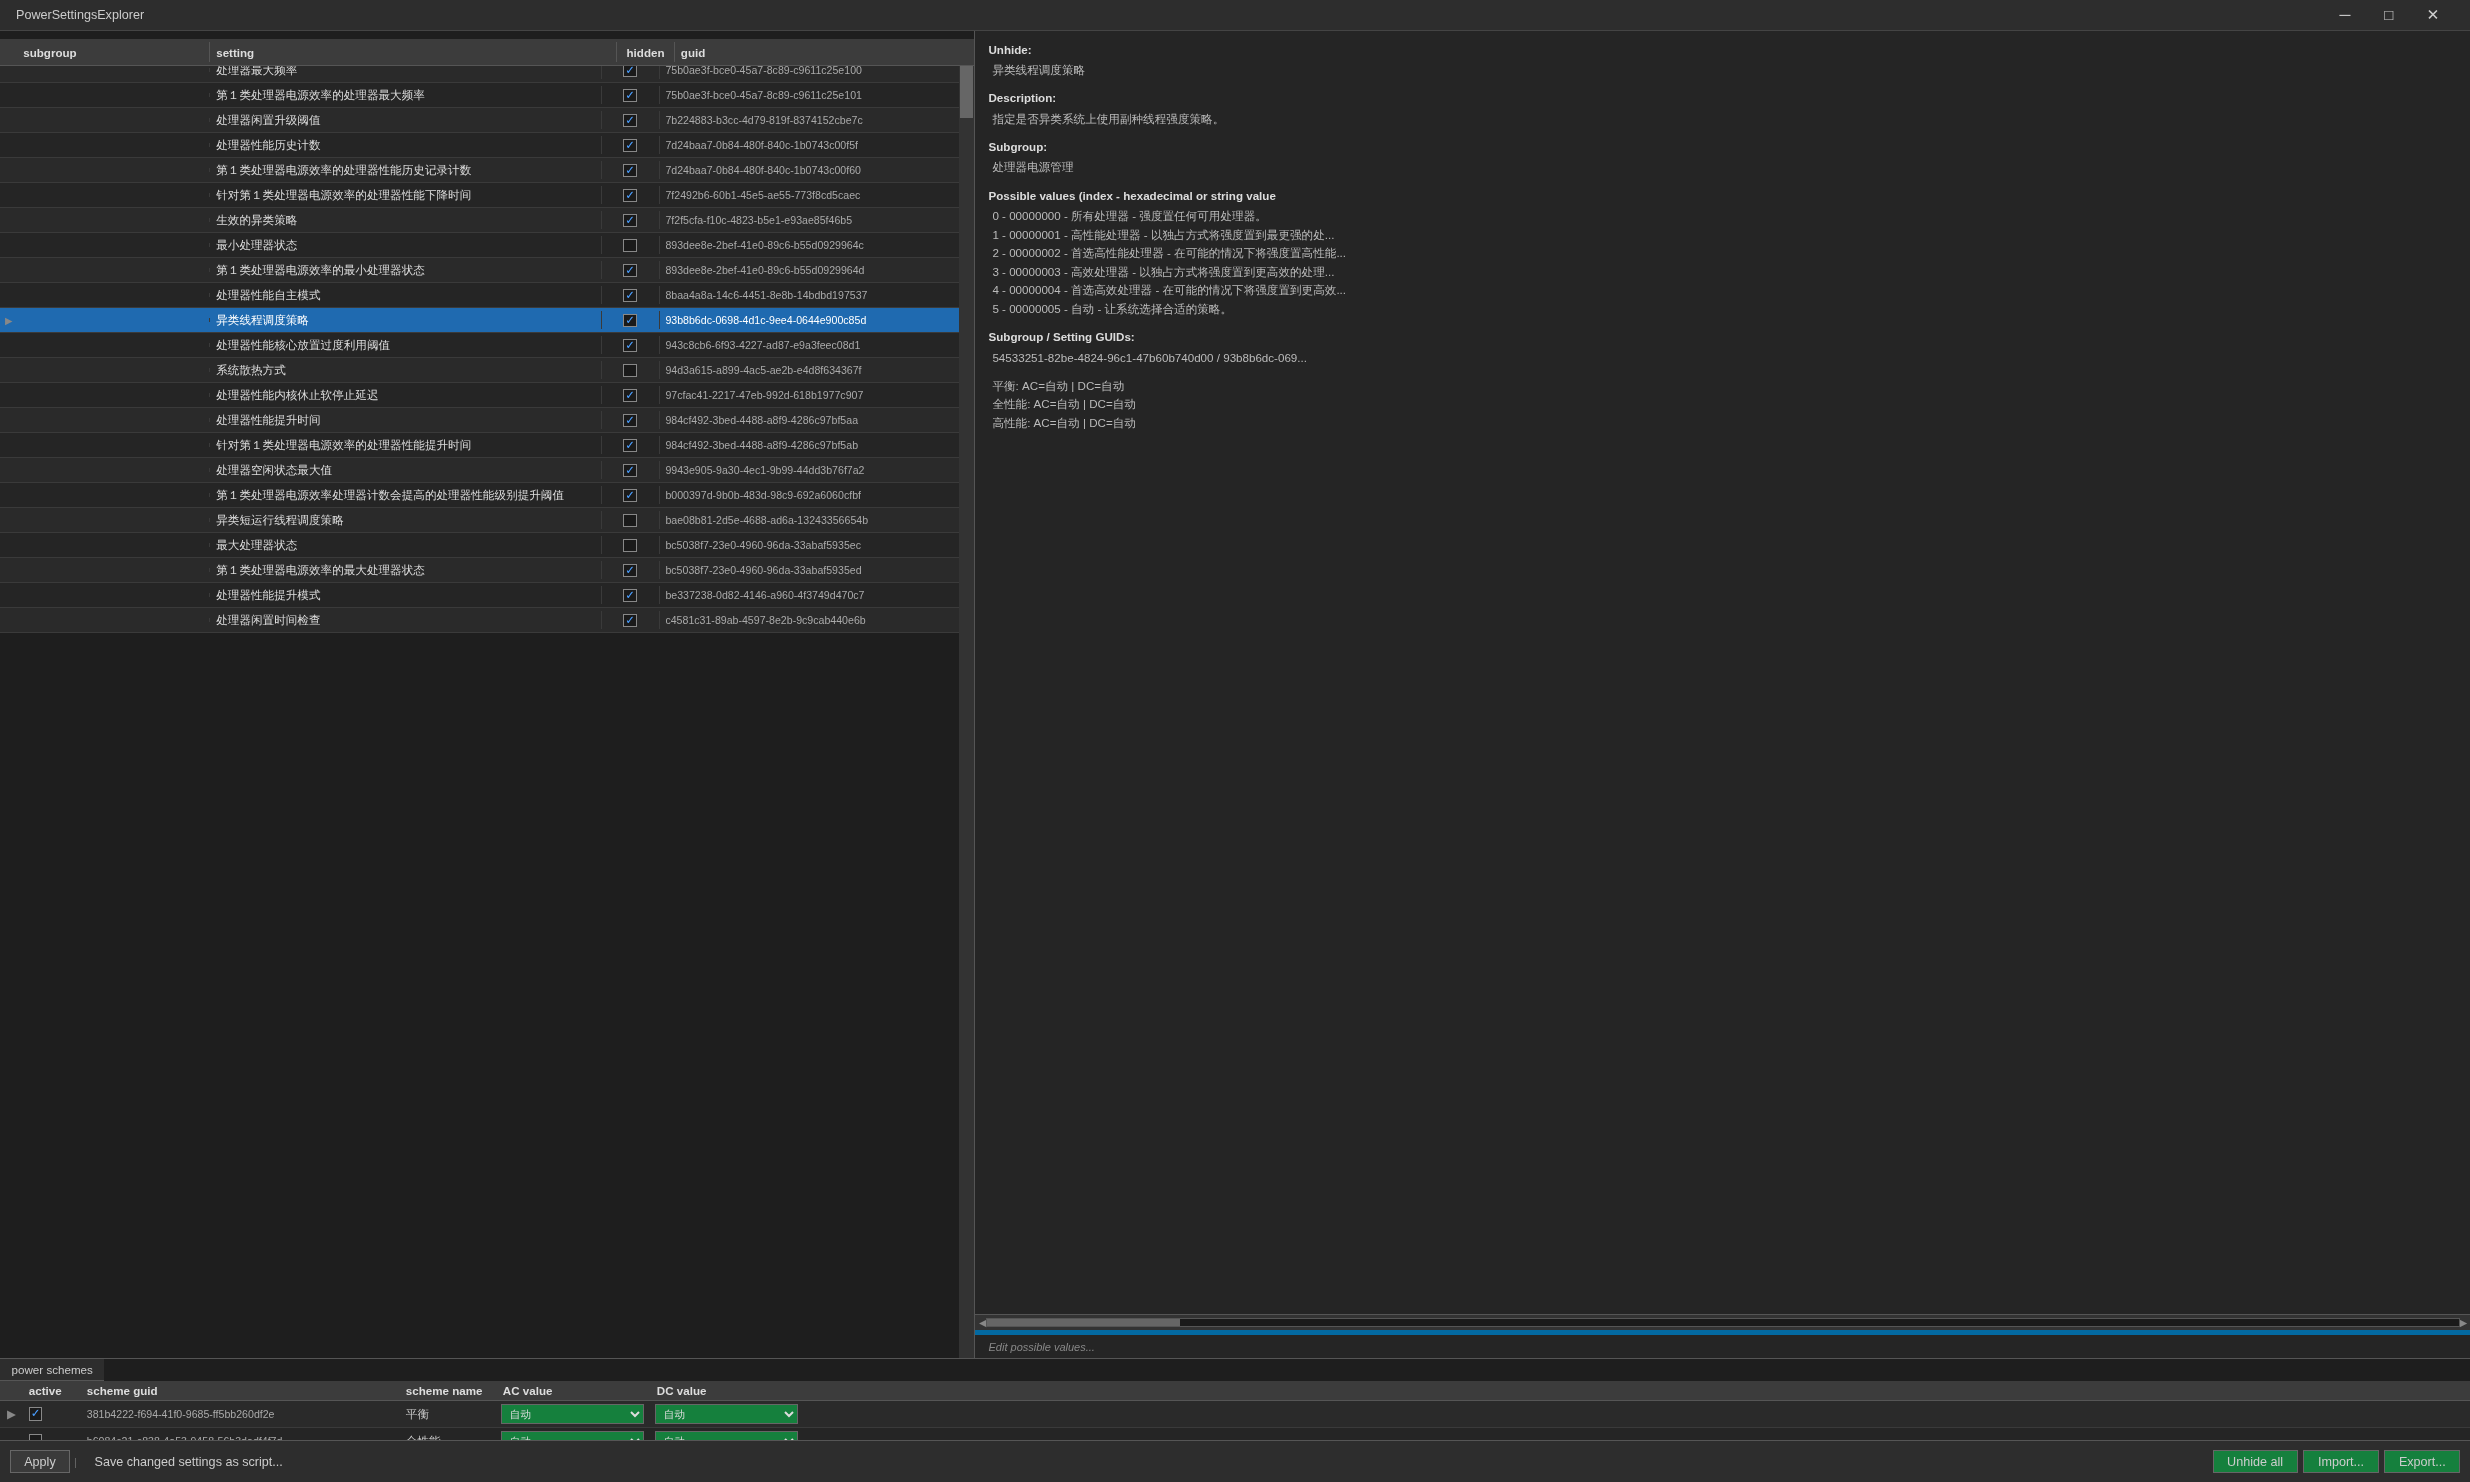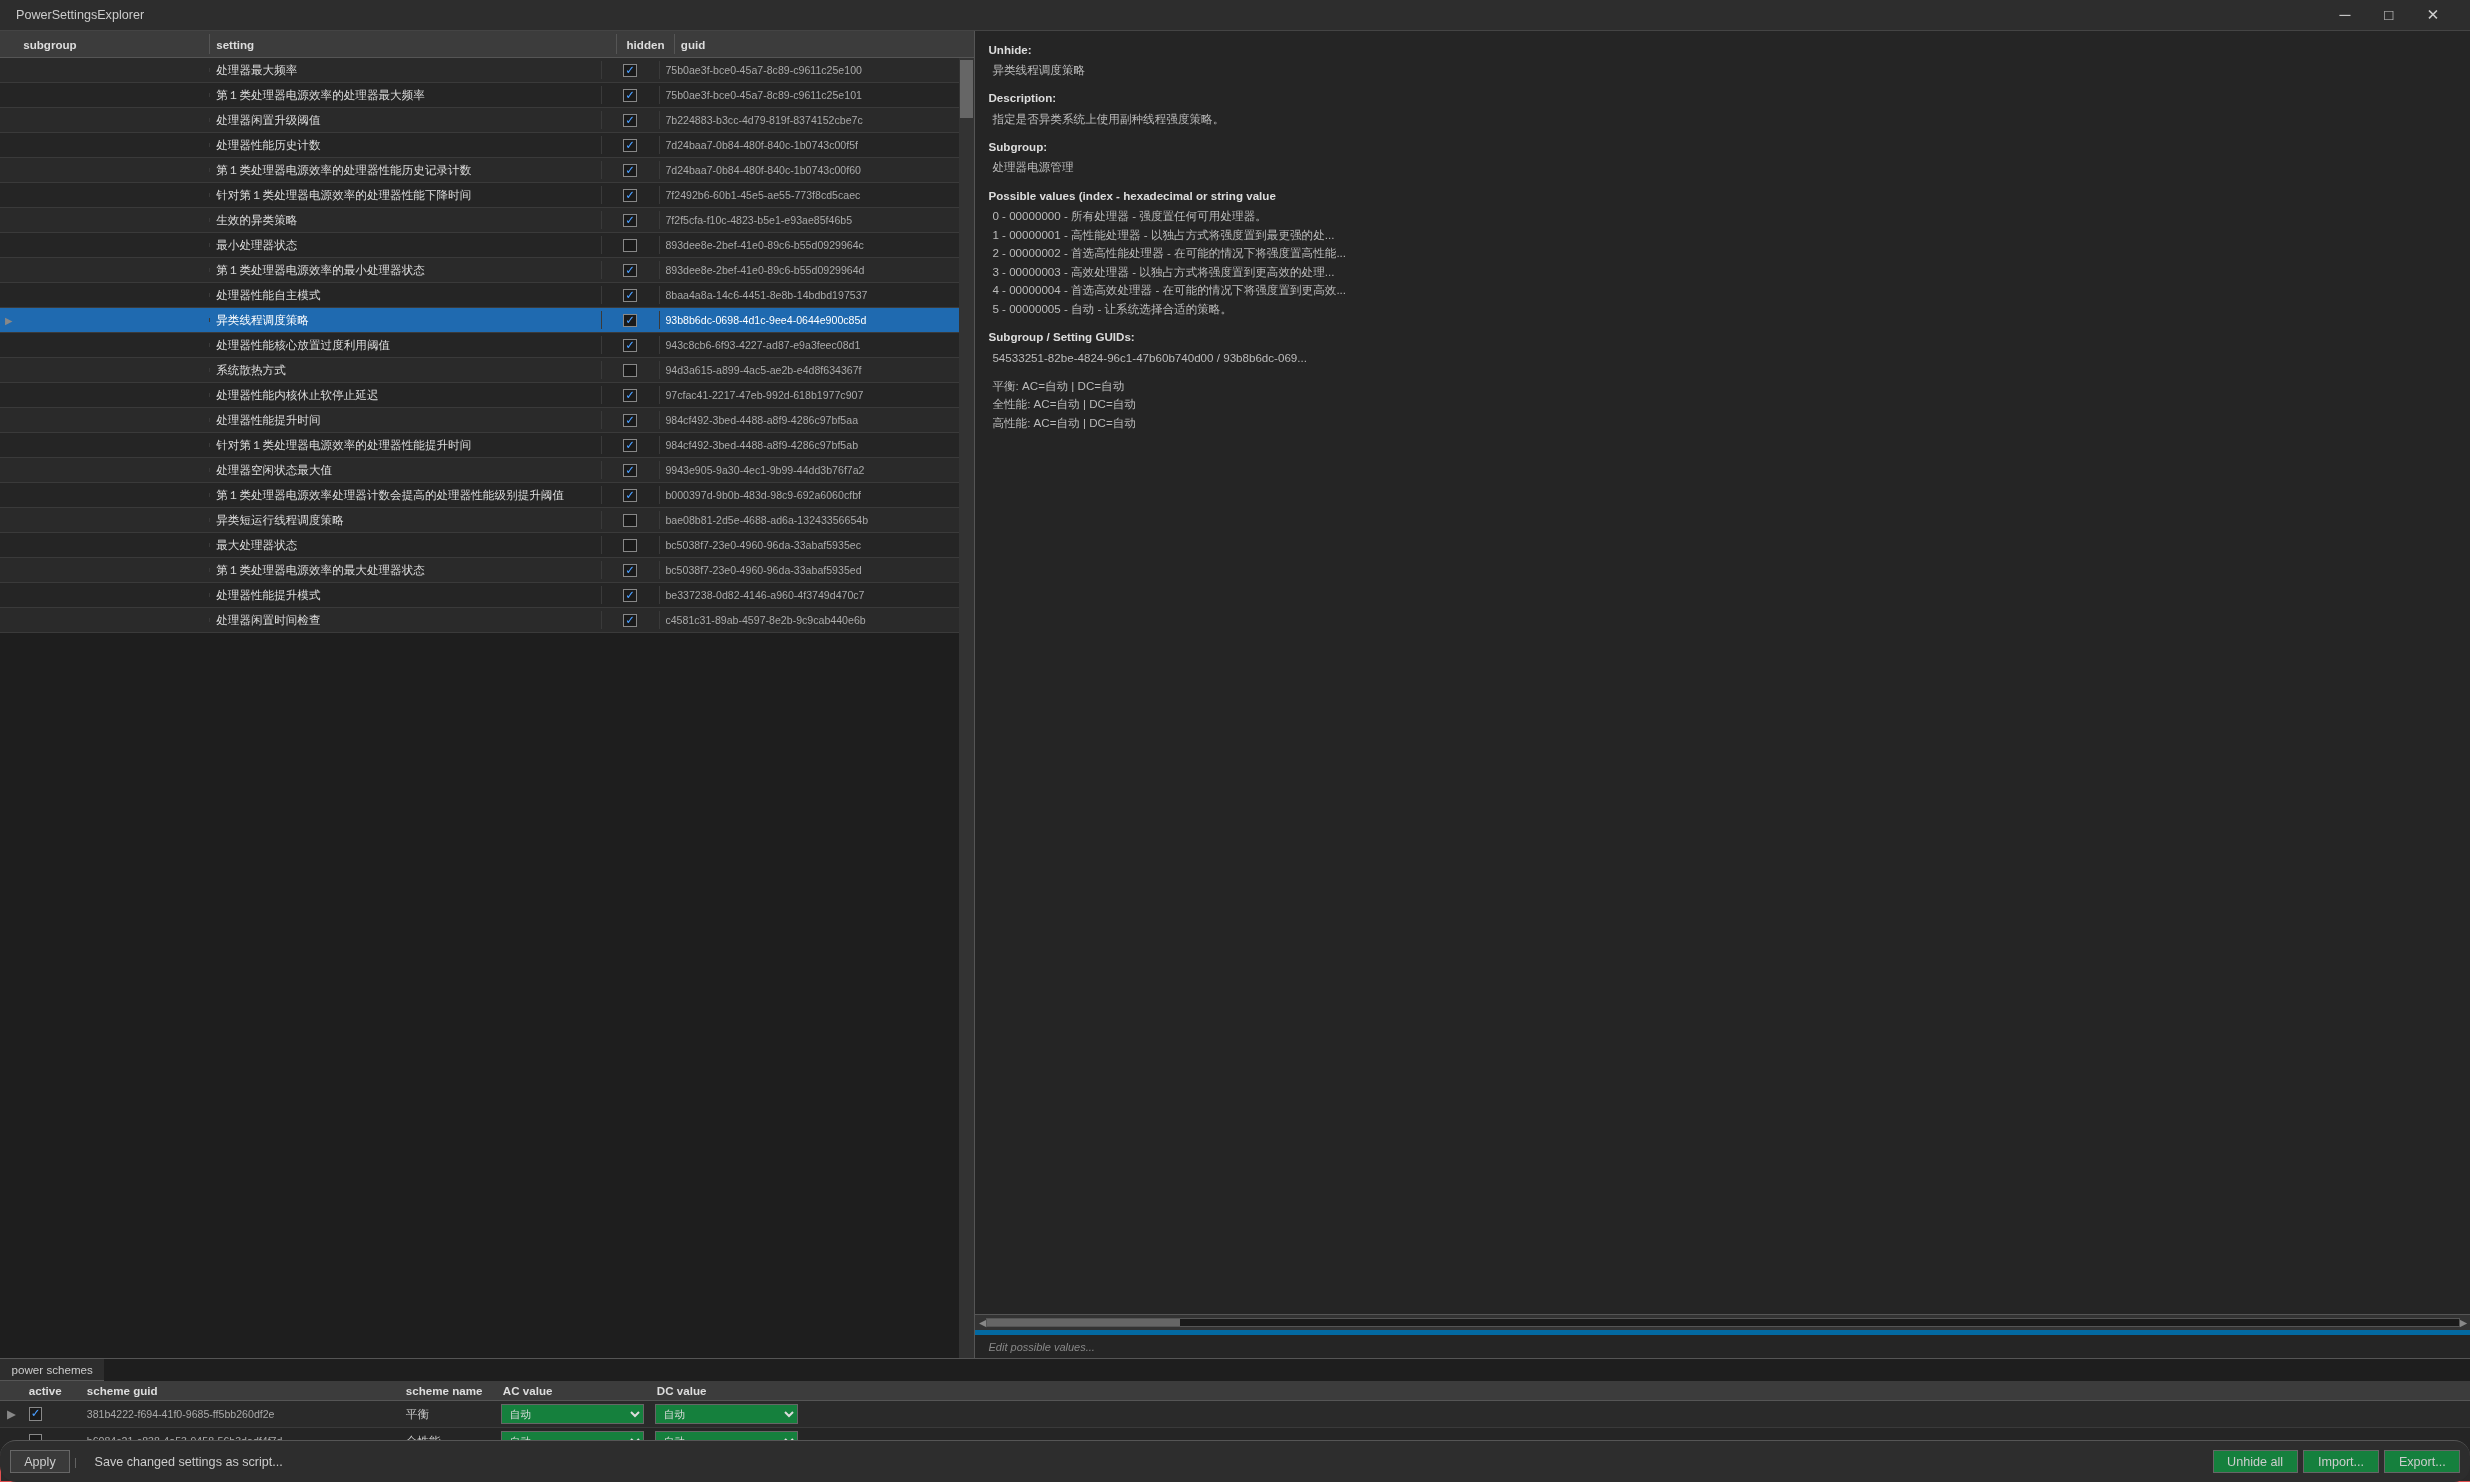--- a/index.html
+++ b/index.html
@@ -63,21 +63,21 @@
       overflow: hidden;
     }
 
     .table-header {
       display: flex;
       background: #3c3c3c;
       border-bottom: 1px solid #555;
       min-height: 27px;
       align-items: center;
       position: sticky;
-      top: 0;
+      top: 8px;
       z-index: 10;
     }
 
     .col-arrow { width: 17.4px; flex-shrink: 0; }
     .col-subgroup { width: 193px; flex-shrink: 0; padding: 3.9px 5.8px; font-weight: bold; color: #ddd; border-right: 1px solid #555; }
     .col-setting { flex: 1; padding: 3.9px 5.8px; font-weight: bold; color: #ddd; border-right: 1px solid #555; }
     .col-hidden { width: 58px; flex-shrink: 0; padding: 3.9px 5.8px; font-weight: bold; color: #ddd; border-right: 1px solid #555; text-align: center; }
     .col-guid { flex: 0 0 299px; padding: 3.9px 5.8px; font-weight: bold; color: #ddd; }
 
     .table-row {
@@ -237,21 +237,20 @@
       display: flex;
       align-items: center;
       padding: 5.8px 9.7px;
       background: #2d2d2d;
       border-top: 1px solid #555;
       height: 42px;
       position: fixed;
       bottom: 0;
       left: 0;
       right: 0;
-      border-radius: 16px;
     }
 
     .btn-apply {
       background: #3a3a3a;
       color: #ccc;
       border: 1px solid #666;
       padding: 3.9px 13.5px;
       cursor: pointer;
       font-size: 12.6px;
     }

